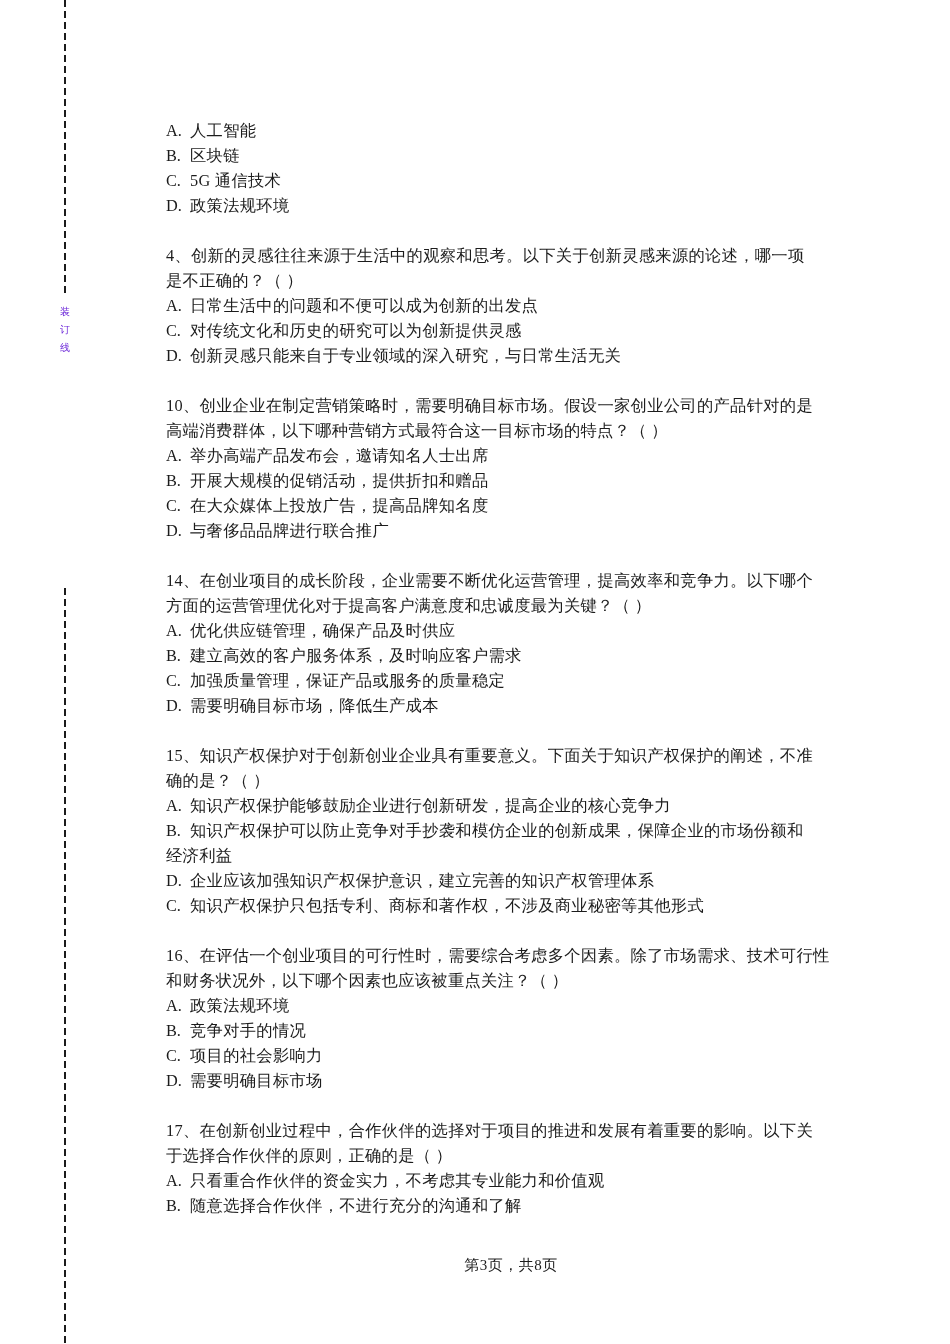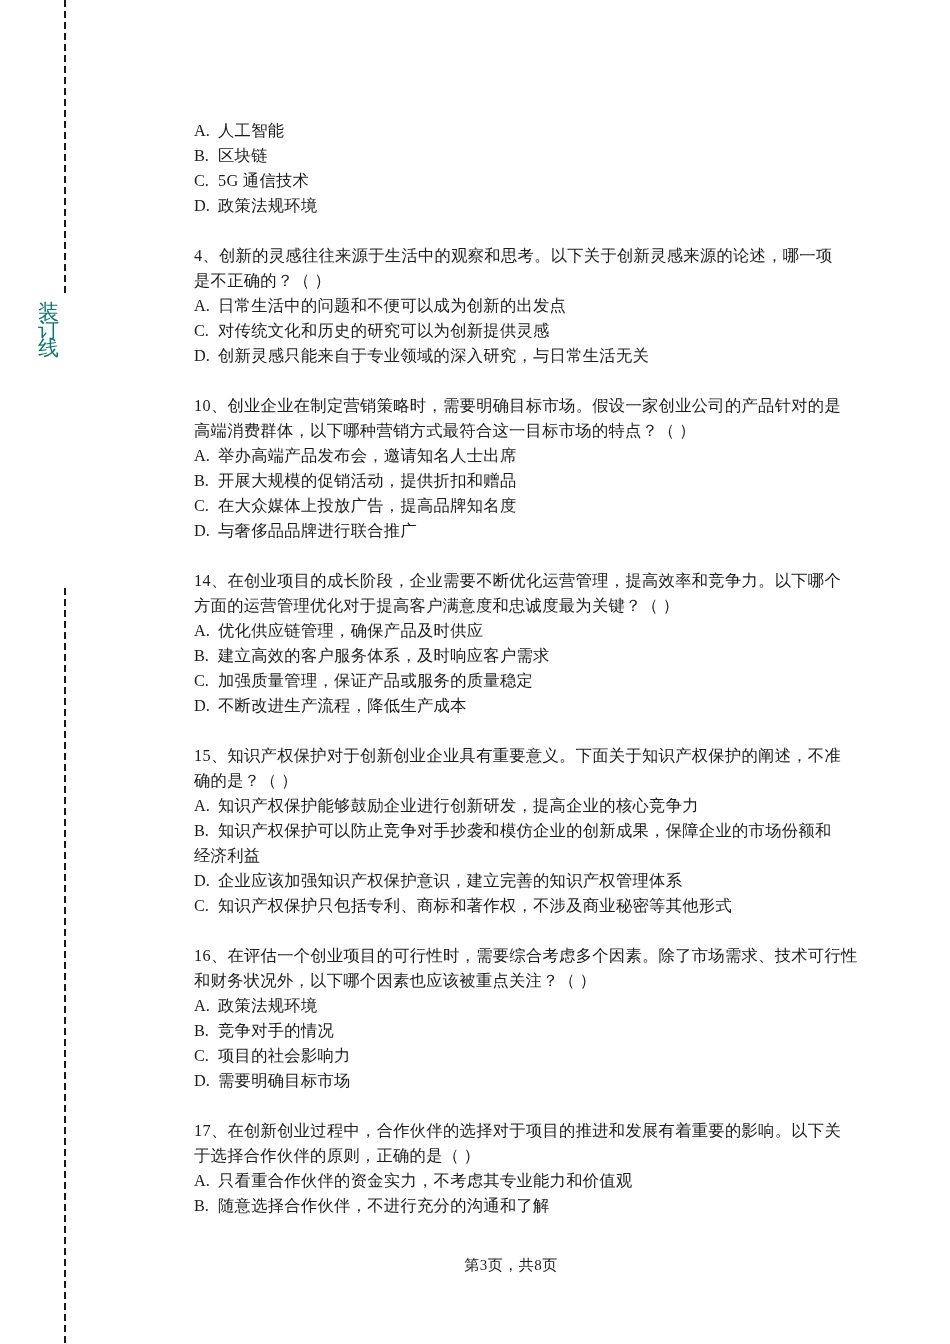--- a/index.html
+++ b/index.html
@@ -21,33 +21,33 @@
     left: 64px;
     width: 2px;
     background: repeating-linear-gradient(to bottom,
       #1b1b1b 0px, #1b1b1b 7px,
       transparent 7px, transparent 11px);
   }
   .dash-top    { top: 0;     height: 293px; }
   .dash-bottom { top: 588px; height: 756px; }
   .binding-label {
     position: absolute;
-    left: 38px;
+    left: 56px;
     top: 303px;
     width: 18px;
-    font-size: 21px;
+    font-size: 10px;
     line-height: 18px;
     text-align: center;
     word-break: break-all;
-    color: #0f766e;
+    color: #6d28d9;
   }
   
   .content {
     position: absolute;
-    left: 194px;
+    left: 166px;
     top: 118px;
     width: 690px;
   }
   .q-block { margin: 0 0 25px 0; }
   .line {
     height: 25px;
     line-height: 25px;
     font-size: 16.3px;
     letter-spacing: 0.3px;
     white-space: nowrap;
@@ -100,21 +100,21 @@
     <div class="line"><span class="opt-label">C.</span><span>在大众媒体上投放广告，提高品牌知名度</span></div>
     <div class="line"><span class="opt-label">D.</span><span>与奢侈品品牌进行联合推广</span></div>
   </div>
 
   <div class="q-block">
     <div class="line">14、在创业项目的成长阶段，企业需要不断优化运营管理，提高效率和竞争力。以下哪个</div>
     <div class="line">方面的运营管理优化对于提高客户满意度和忠诚度最为关键？（ ）</div>
     <div class="line"><span class="opt-label">A.</span><span>优化供应链管理，确保产品及时供应</span></div>
     <div class="line"><span class="opt-label">B.</span><span>建立高效的客户服务体系，及时响应客户需求</span></div>
     <div class="line"><span class="opt-label">C.</span><span>加强质量管理，保证产品或服务的质量稳定</span></div>
-    <div class="line"><span class="opt-label">D.</span><span>不断改进生产流程，降低生产成本</span></div>
+    <div class="line"><span class="opt-label">D.</span><span>需要明确目标市场，降低生产成本</span></div>
   </div>
 
   <div class="q-block">
     <div class="line">15、知识产权保护对于创新创业企业具有重要意义。下面关于知识产权保护的阐述，不准</div>
     <div class="line">确的是？（ ）</div>
     <div class="line"><span class="opt-label">A.</span><span>知识产权保护能够鼓励企业进行创新研发，提高企业的核心竞争力</span></div>
     <div class="line"><span class="opt-label">B.</span><span>知识产权保护可以防止竞争对手抄袭和模仿企业的创新成果，保障企业的市场份额和</span></div>
     <div class="line">经济利益</div>
     <div class="line"><span class="opt-label">D.</span><span>企业应该加强知识产权保护意识，建立完善的知识产权管理体系</span></div>
     <div class="line"><span class="opt-label">C.</span><span>知识产权保护只包括专利、商标和著作权，不涉及商业秘密等其他形式</span></div>

